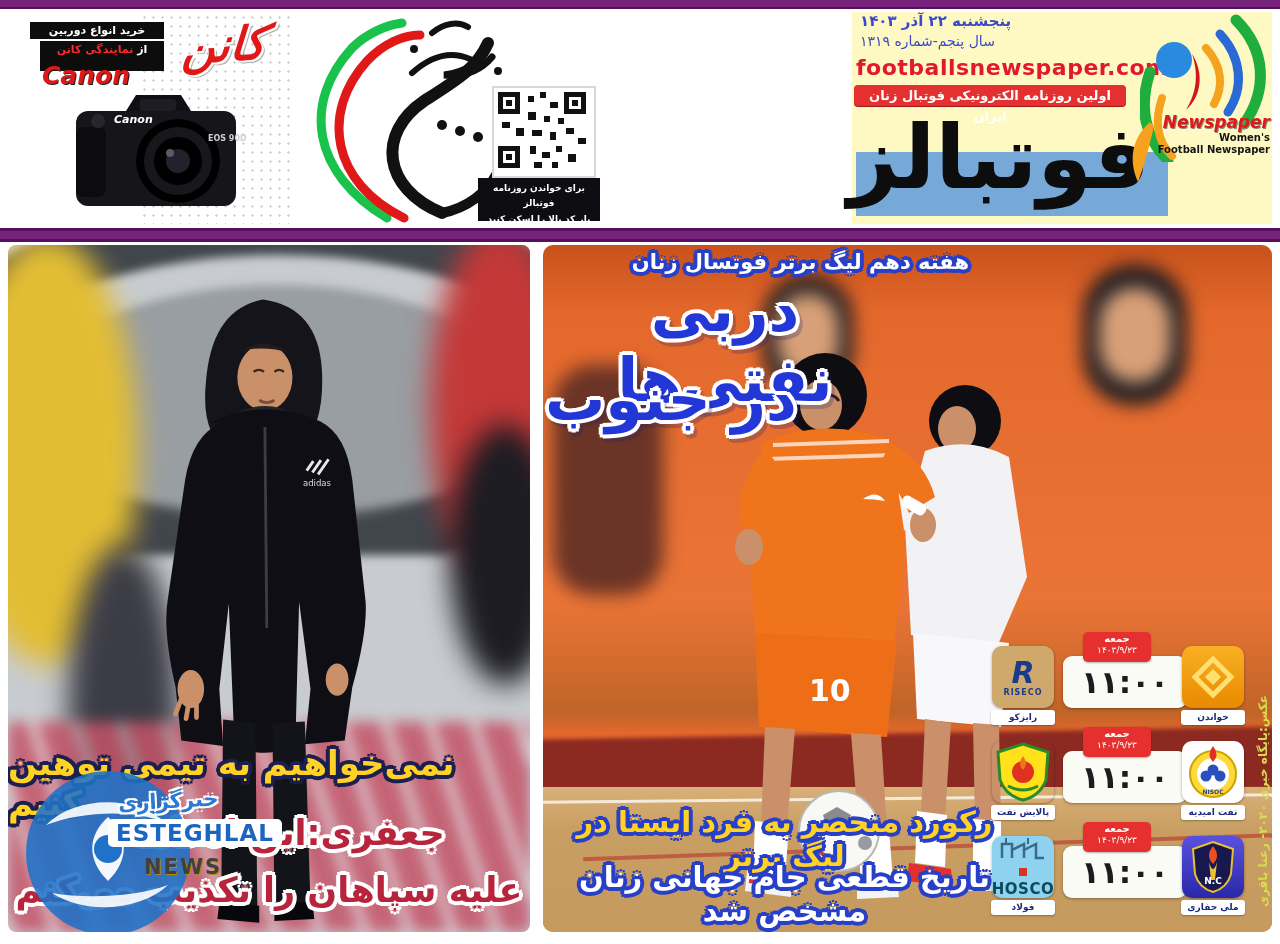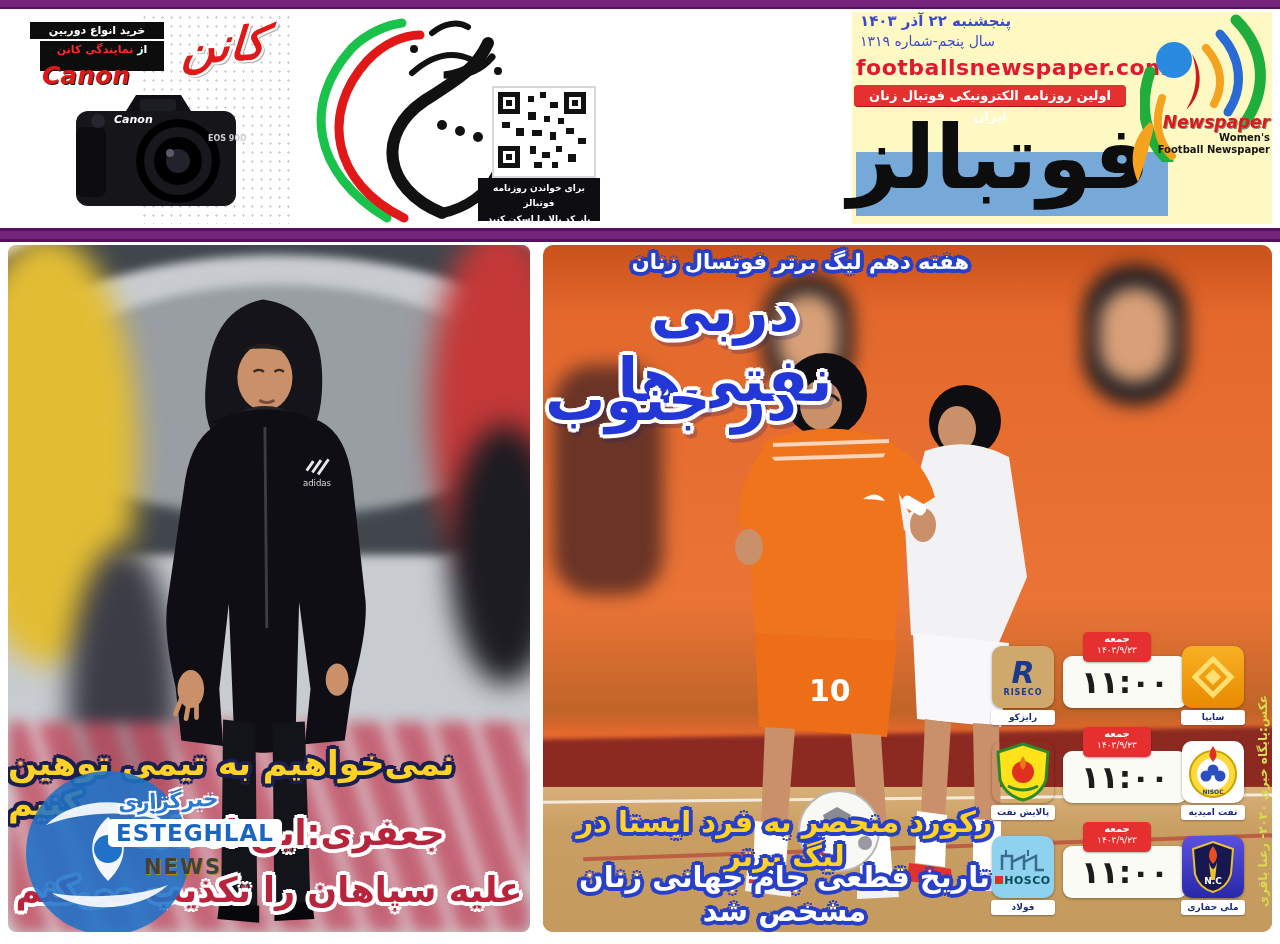--- a/index.html
+++ b/index.html
@@ -111,21 +111,21 @@
   .date-badge .day{font-size:10px;font-weight:bold;line-height:13px;}
   .date-badge .date{font-size:9px;line-height:11px;}
   .lg-saipa{background:linear-gradient(180deg,#f8b022,#e88a00);}
   .lg-riseco{background:#cfa86b;flex-direction:column;}
   .lg-omid{background:#fff;}
   .lg-abadan{background:#fff0;}
   .lg-melli{background:linear-gradient(180deg,#5a50e0,#2828a8);}
   .lg-hosco{background:#8ed2f0;flex-direction:column;}
   .riseco-r{color:#1b3a8c;font-size:30px;font-weight:900;font-style:italic;line-height:30px;}
   .riseco-t{color:#1b3a8c;font-size:8px;font-weight:bold;letter-spacing:1px;}
-  .hosco-t{color:#0a4a5a;font-size:11px;font-weight:900;letter-spacing:.5px;}
+  .hosco-t{color:#0a4a5a;font-size:15px;font-weight:900;letter-spacing:.5px;}
   .hosco-sq{display:inline-block;width:8px;height:8px;background:#e03020;margin-right:1px;}
 </style>
 </head>
 <body>
 
 <div id="page">
 
   <div class="abs bar-top"></div>
 
   <div class="abs ad-canon">
@@ -363,21 +363,21 @@
         <div class="day" dir="rtl">جمعه</div>
         <div class="date" dir="rtl">۱۴۰۳/۹/۲۳</div>
       </div>
       <div class="team home">
         <div class="logo lg-saipa">
           <svg width="44" height="44" viewBox="0 0 44 44">
             <path d="M22 4 L40 22 L22 40 L4 22 Z" fill="none" stroke="#ffdf70" stroke-width="5"></path>
             <path d="M22 14 L30 22 L22 30 L14 22 Z" fill="#ffdf70"></path>
           </svg>
         </div>
-        <div class="tname" dir="rtl">سایپا</div>
+        <div class="tname" dir="rtl">خواندن</div>
       </div>
     </div>
 
     <div class="abs fixture-row" style="top:488px;">
       <div class="team away">
         <div class="logo lg-abadan">
           <svg width="58" height="60" viewBox="0 0 58 60">
             <path d="M29 2 L54 10 L52 38 Q46 54 29 58 Q12 54 6 38 L4 10 Z" fill="#ffe21a" stroke="#2a8a2a" stroke-width="3"></path>
             <circle cx="29" cy="30" r="11" fill="#e03020"></circle>
             <path d="M29 14 q6 8 0 14 q-6 -6 0 -14z" fill="#e87818"></path>

